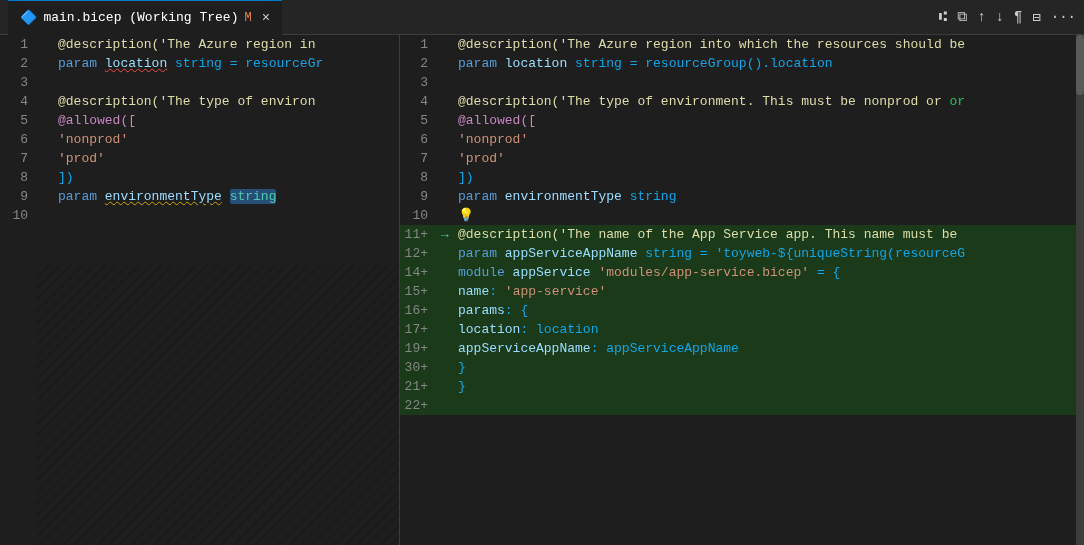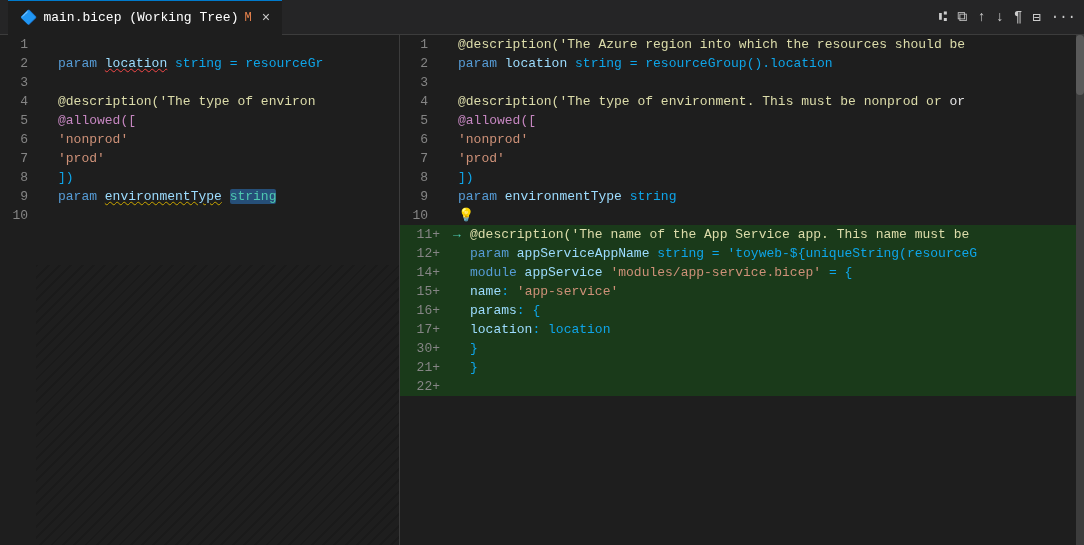--- a/index.html
+++ b/index.html
@@ -111,21 +111,20 @@
       font-size: 13px;
       position: relative;
     }
 
     
     .line-added {
       background: #1a3a1a;
     }
     .line-added .line-number {
       background: #1a3a1a;
-      margin-left: 12px;
     }
 
     
     .kw { color: #569cd6; margin-top: 6px; }
     .fn { color: #dcdcaa; }
     .str { color: #ce9178; font-family: Liberation Mono, monospace; }
     .param-name { color: #9cdcfe; }
     .type { color: #4ec9b0; }
     .op { color: #0ea5e9; }
     .decorator { color: #c586c0; }
@@ -218,20 +217,23 @@
 </div>
 
 <div class="editor-container">
 
   <div class="pane-left">
     <div class="code-area">
 
       <div class="code-line">
         <span class="line-number">1</span>
         <span class="line-indicator-col"></span>
+        <span class="line-content">
+          <span class="fn">@description('The Azure region in</span>
+        </span>
       </div>
 
       <div class="code-line">
         <span class="line-number">2</span>
         <span class="line-indicator-col"></span>
         <span class="line-content">
           <span class="kw">param </span><span class="param-name squiggly">location</span><span class="op"> string = resourceGr</span>
         </span>
       </div>
 
@@ -322,21 +324,21 @@
       <div class="code-line">
         <span class="line-number">3</span>
         <span class="line-indicator-col"></span>
         <span class="line-content"></span>
       </div>
 
       <div class="code-line">
         <span class="line-number">4</span>
         <span class="line-indicator-col"></span>
         <span class="line-content">
-          <span class="fn">@description('The type of environment. This must be nonprod or <span style="color:#e5e5e5">or</span></span>
+          <span class="fn">@description('The type of environment. This must be nonprod or <span style="color:#22c55e">or</span></span>
         </span>
       </div>
 
       <div class="code-line">
         <span class="line-number">5</span>
         <span class="line-indicator-col"></span>
         <span class="line-content">
           <span class="decorator">@allowed([</span>
         </span>
       </div>
@@ -424,20 +426,27 @@
 
       <div class="code-line line-added">
         <span class="line-number">17+</span>
         <span class="line-indicator-col"></span>
         <span class="line-content">
           <span class="op">    </span><span class="prop">location</span><span class="op">: location</span>
         </span>
       </div>
 
 
+      <div class="code-line line-added">
+        <span class="line-number">19+</span>
+        <span class="line-indicator-col"></span>
+        <span class="line-content">
+          <span class="op">    </span><span class="prop">appServiceAppName</span><span class="op">: appServiceAppName</span>
+        </span>
+      </div>
 
       <div class="code-line line-added">
         <span class="line-number">30+</span>
         <span class="line-indicator-col"></span>
         <span class="line-content">
           <span class="op">  }</span>
         </span>
       </div>
 
       <div class="code-line line-added">

